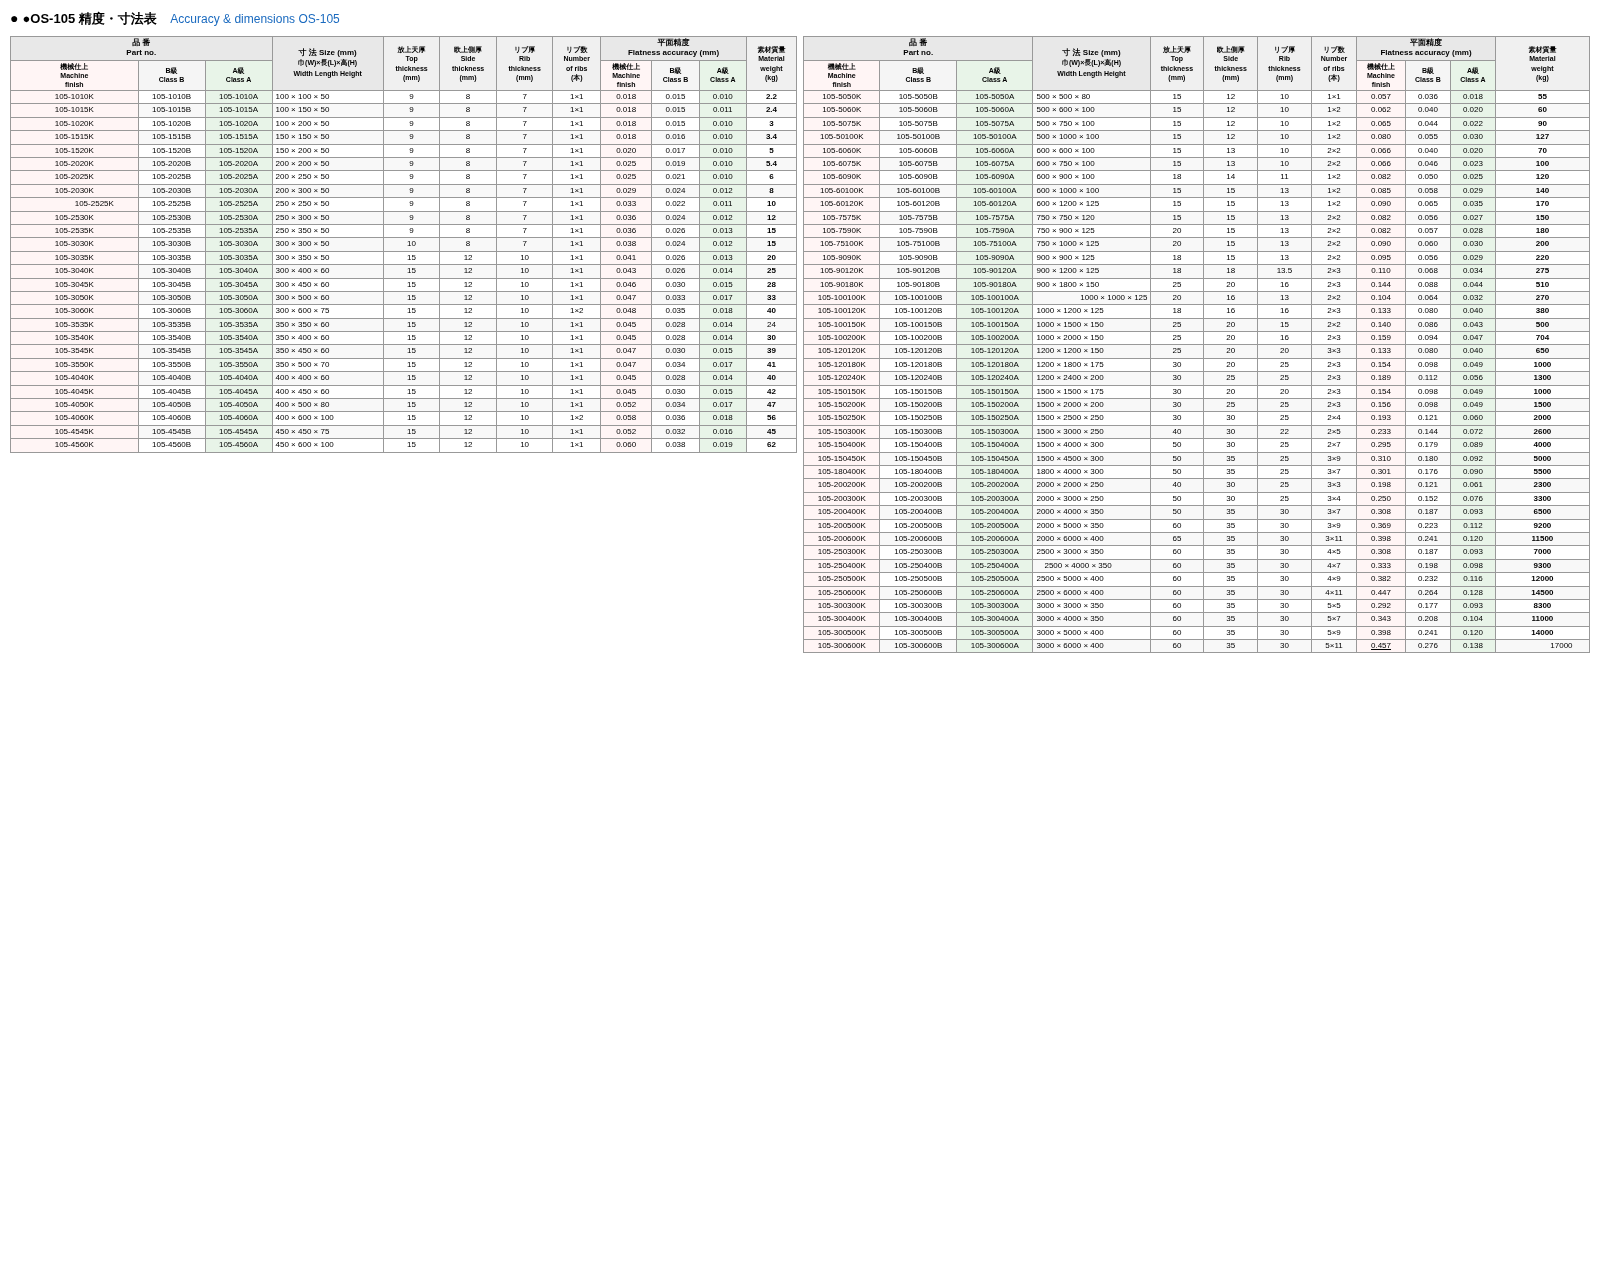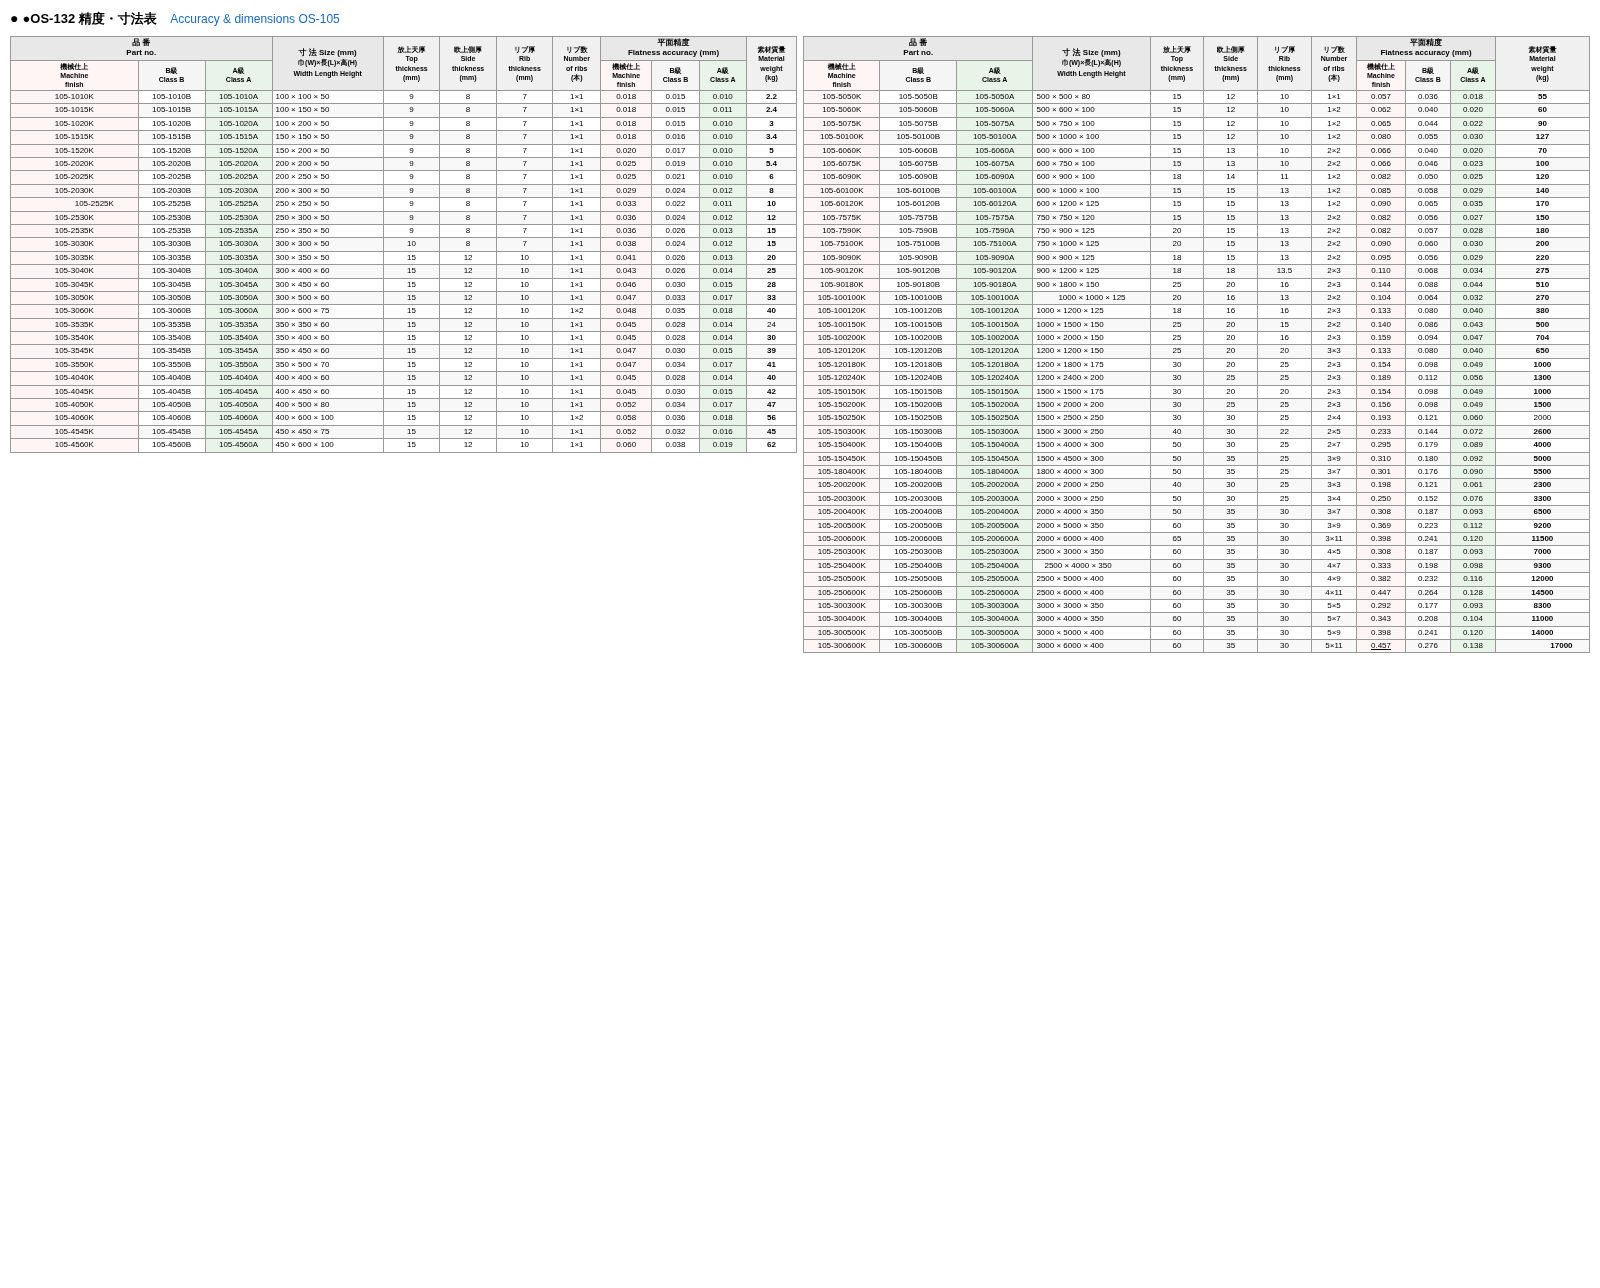--- a/index.html
+++ b/index.html
@@ -60,21 +60,21 @@
     }
     .sub-header th {
       font-size: 7px;
       background: #f5f5f5;
     }
   </style>
 </head>
 <body>
 
 <div class="page-title">
-  <span class="bullet">●</span><span>●OS-132 精度・寸法表</span>
+  <span class="bullet">●</span><span>●OS-105 精度・寸法表</span>
   <span class="accuracy">Accuracy &amp; dimensions OS-105</span>
 </div>
 
 <div class="tables-container">
   <div class="table-section">
     <table>
       <thead>
         <tr class="header-row-1">
           <th colspan="3" style="background:#e8e8e8;">品 番<br>Part no.</th>
           <th rowspan="2" style="background:#e8e8e8;">寸 法 Size (mm)<br><span style="font-size:7px">巾(W)×長(L)×高(H)<br>Width Length Height</span></th>
@@ -707,21 +707,21 @@
             <td style="">2×3</td>
             <td style="background: rgb(255, 245, 245);">0.144</td>
             <td style="">0.088</td>
             <td style="background: rgb(232, 244, 232);">0.044</td>
             <td style="font-weight: bold;">510</td>
           </tr>
           <tr>
             <td style="background: rgb(255, 245, 245);">105-100100K</td>
             <td style="background: rgb(248, 248, 248);">105-100100B</td>
             <td style="background: rgb(232, 244, 232);">105-100100A</td>
-            <td style="text-align: center; padding-left: 3px; background: rgb(248, 248, 248);">1000 × 1000 × 125</td>
+            <td style="text-align: right; padding-left: 3px; background: rgb(248, 248, 248);">1000 × 1000 × 125</td>
             <td style="background: rgb(248, 248, 248);">20</td>
             <td style="background: rgb(248, 248, 248);">16</td>
             <td style="background: rgb(248, 248, 248);">13</td>
             <td style="background: rgb(248, 248, 248);">2×2</td>
             <td style="background: rgb(255, 245, 245);">0.104</td>
             <td style="background: rgb(248, 248, 248);">0.064</td>
             <td style="background: rgb(232, 244, 232);">0.032</td>
             <td style="font-weight: bold; background: rgb(248, 248, 248);">270</td>
           </tr>
           <tr>
@@ -841,21 +841,21 @@
             <td style="">105-150250B</td>
             <td style="background: rgb(232, 244, 232);">105-150250A</td>
             <td style="text-align: left; padding-left: 3px;">1500 × 2500 × 250</td>
             <td style="">30</td>
             <td style="">30</td>
             <td style="">25</td>
             <td style="">2×4</td>
             <td style="background: rgb(255, 245, 245);">0.193</td>
             <td style="">0.121</td>
             <td style="background: rgb(232, 244, 232);">0.060</td>
-            <td style="font-weight: normal;">2000</td>
+            <td style="font-weight: bold;">2000</td>
           </tr>
           <tr>
             <td style="background: rgb(255, 245, 245);">105-150300K</td>
             <td style="background: rgb(248, 248, 248);">105-150300B</td>
             <td style="background: rgb(232, 244, 232);">105-150300A</td>
             <td style="text-align: left; padding-left: 3px; background: rgb(248, 248, 248);">1500 × 3000 × 250</td>
             <td style="background: rgb(248, 248, 248);">40</td>
             <td style="background: rgb(248, 248, 248);">30</td>
             <td style="background: rgb(248, 248, 248);">22</td>
             <td style="background: rgb(248, 248, 248);">2×5</td>
@@ -1079,18 +1079,18 @@
             <td style="background: rgb(248, 248, 248);">105-300600B</td>
             <td style="background: rgb(232, 244, 232);">105-300600A</td>
             <td style="text-align: left; padding-left: 3px; background: rgb(248, 248, 248);">3000 × 6000 × 400</td>
             <td style="background: rgb(248, 248, 248);">60</td>
             <td style="background: rgb(248, 248, 248);">35</td>
             <td style="background: rgb(248, 248, 248);">30</td>
             <td style="background: rgb(248, 248, 248);">5×11</td>
             <td style="background: rgb(255, 245, 245); text-decoration: underline;">0.457</td>
             <td style="background: rgb(248, 248, 248);">0.276</td>
             <td style="background: rgb(232, 244, 232);">0.138</td>
-            <td style="font-weight: bold; background: rgb(248, 248, 248); padding-left: 40px;">17000</td>
+            <td style="font-weight: normal; background: rgb(248, 248, 248); padding-left: 40px;">17000</td>
           </tr>
         </tbody>
     </table>
   </div>
 </div>
 
 </body></html>

